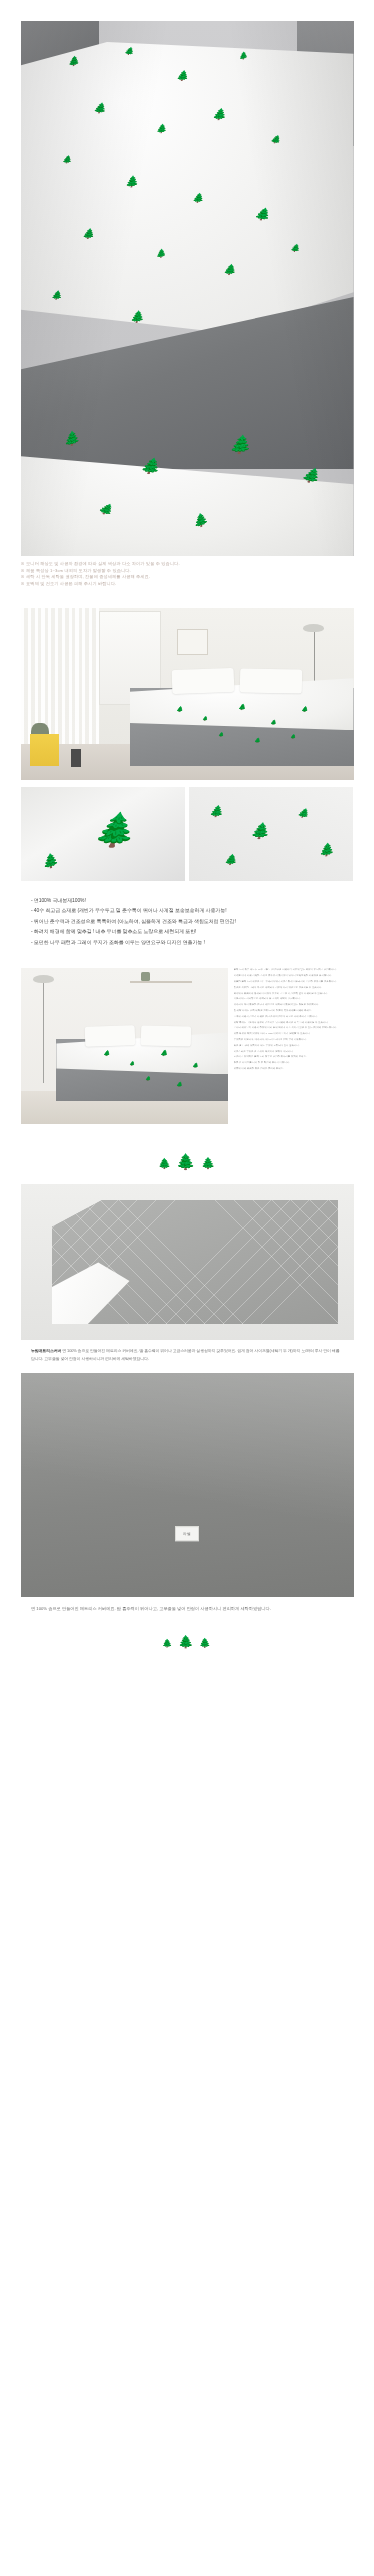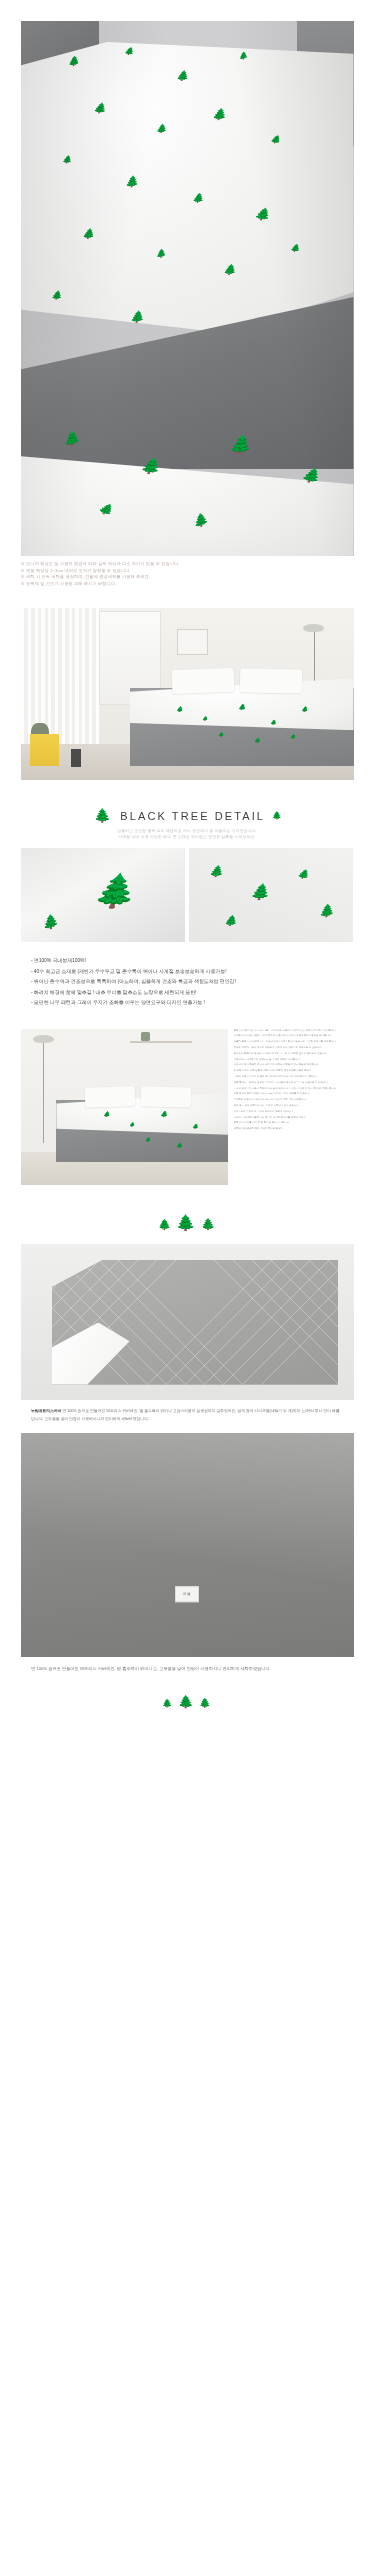--- a/index.html
+++ b/index.html
@@ -534,29 +534,20 @@
       <div class="tree" style="left:234px; top:130px;">
           <i style="font-size:5.2px">🌲</i>
         </div>
       <div class="tree" style="left:270px; top:127px;">
           <i style="font-size:4.7px">🌲</i>
         </div>
     </div>
   </div>
 
   <div class="section">
-    <div class="detail-head">
-      <span class="glyph-tree g-lg">🌲</span>
-      <span class="detail-title">BLACK TREE DETAIL</span>
-      <span class="glyph-tree g-sm">🌲</span>
-      <div class="detail-sub">
-        <div>심플하고 모던한 블랙 트리 패턴으로 어느 공간에나 잘 어울리는 디자인입니다.</div>
-        <div>사계절 내내 사용 가능한 40수 면 소재로 부드럽고 편안한 감촉을 느껴보세요.</div>
-      </div>
-    </div>
 
     <div class="detail-pair">
       <div class="detail-photo dp1">
         <div class="tree" style="left:73px; top:26px;">
             <i style="font-size:33px">🌲</i>
           </div>
         <div class="tree" style="left:21px;  top:68px;">
             <i style="font-size:13.5px;transform:rotate(-18deg)">🌲</i>
           </div>
       </div>

